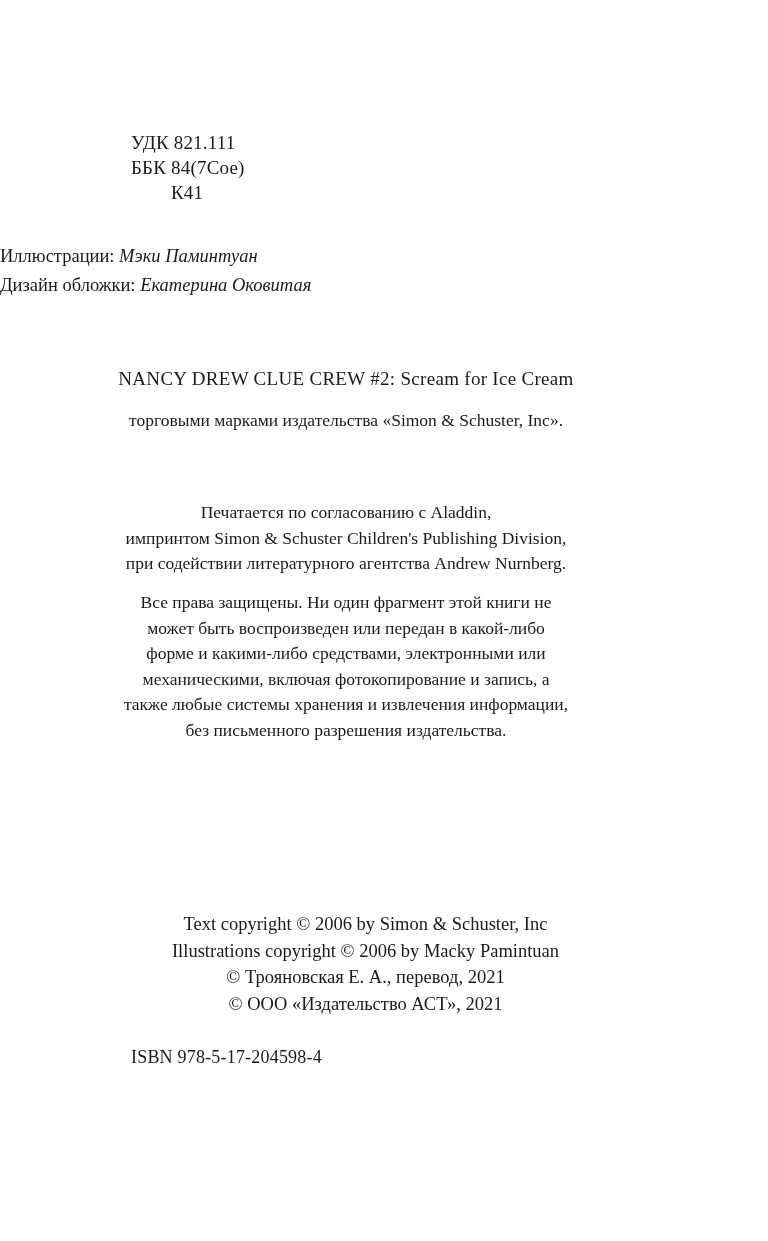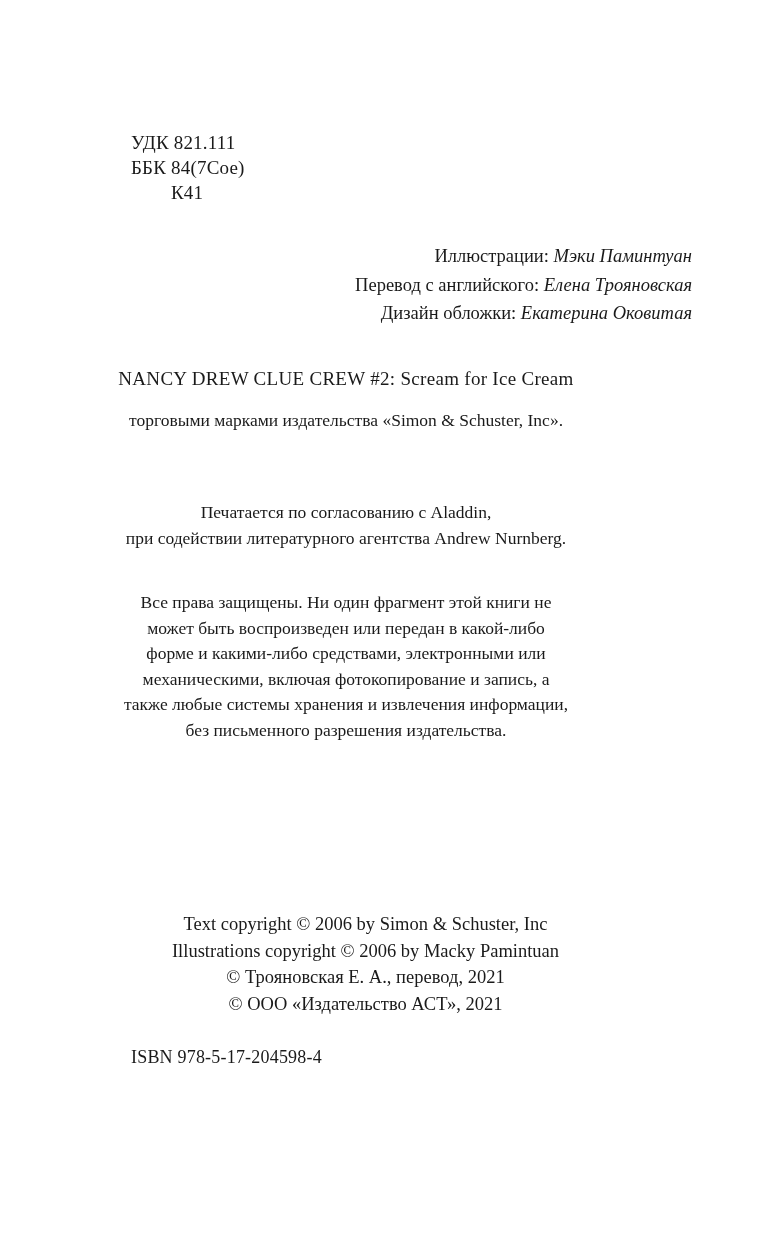--- a/index.html
+++ b/index.html
@@ -38,21 +38,21 @@
   .class-code {
     padding-left: 40px;
   }
 
   
   .credits {
     position: absolute;
     left: 0;
     right: 0;
     top: 242px;
-    text-align: right;
+    text-align: left;
     font-size: 18.5px;
     line-height: 28.5px;
   }
   .credits .line {
     white-space: nowrap;
   }
   .credits em {
     font-style: italic;
   }
 
@@ -113,37 +113,34 @@
     <div>ББК 84(7Сое)</div>
     <div class="class-code">К41</div>
   </div>
 
   <div class="credits">
     <div class="line">
       <span>Иллюстрации:</span>
       <em>Мэки Паминтуан</em>
     </div>
     <div class="line">
-      <span>Перевод с английского:</span>
-      <em>Елена Трояновская</em>
-    </div>
-    <div class="line">
       <span>Дизайн обложки:</span>
       <em>Екатерина Оковитая</em>
     </div>
   </div>
 
   <div class="orig-title">NANCY DREW CLUE CREW #2: Scream for Ice Cream</div>
 
   <div class="para para-trademark">
     <div class="line">торговыми марками издательства «Simon &amp; Schuster, Inc».</div>
   </div>
 
   <div class="para para-agreement">
     <div class="line">Печатается по согласованию с Aladdin,</div>
+    <div class="line">импринтом Simon &amp; Schuster Children's Publishing Division,</div>
     <div class="line">при содействии литературного агентства Andrew Nurnberg.</div>
   </div>
 
   <div class="para para-rights">
     <div class="line">Все права защищены. Ни один фрагмент этой книги не</div>
     <div class="line">может быть воспроизведен или передан в какой-либо</div>
     <div class="line">форме и какими-либо средствами, электронными или</div>
     <div class="line">механическими, включая фотокопирование и запись, а</div>
     <div class="line">также любые системы хранения и извлечения информации,</div>
     <div class="line">без письменного разрешения издательства.</div>

